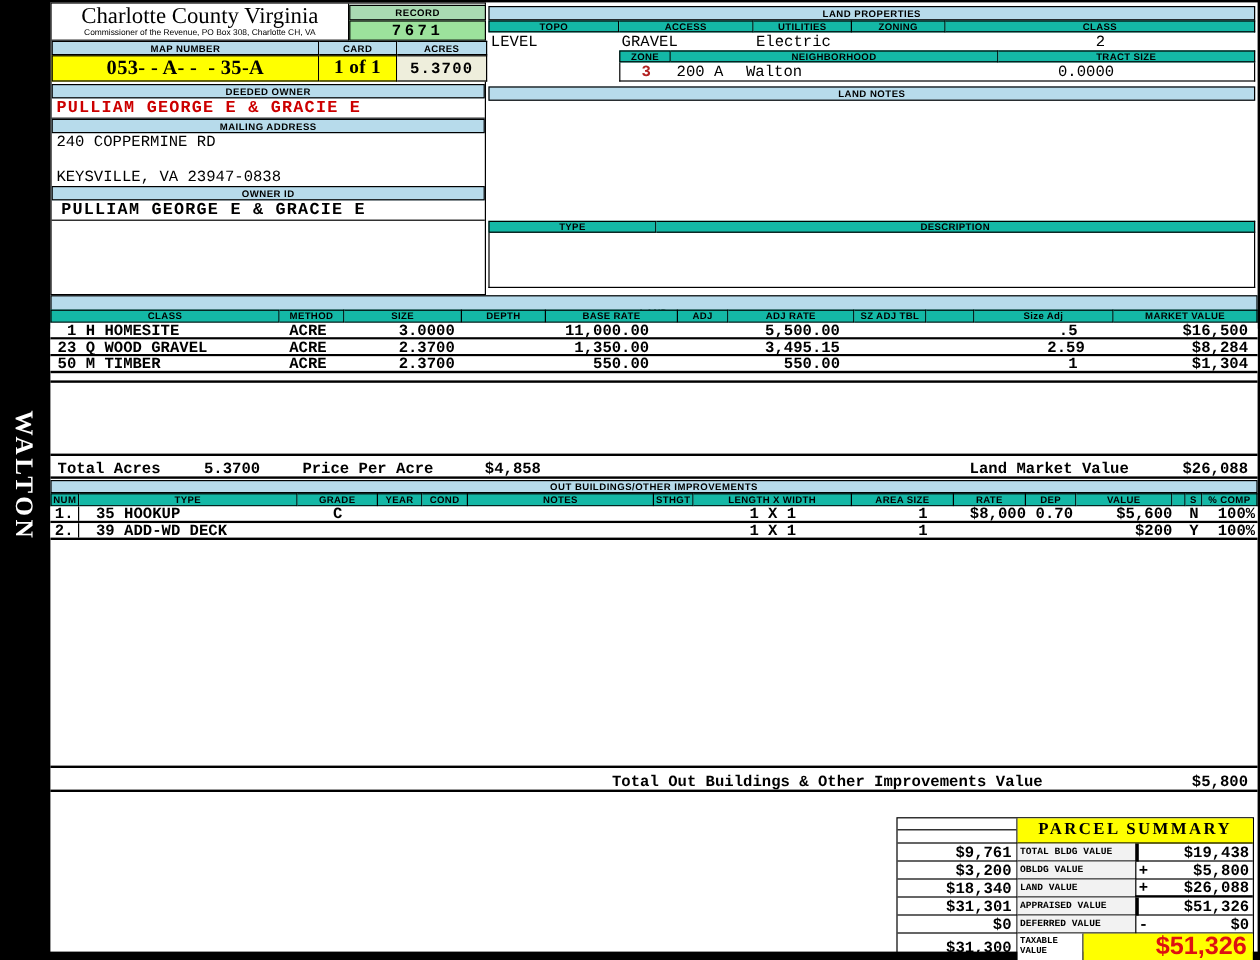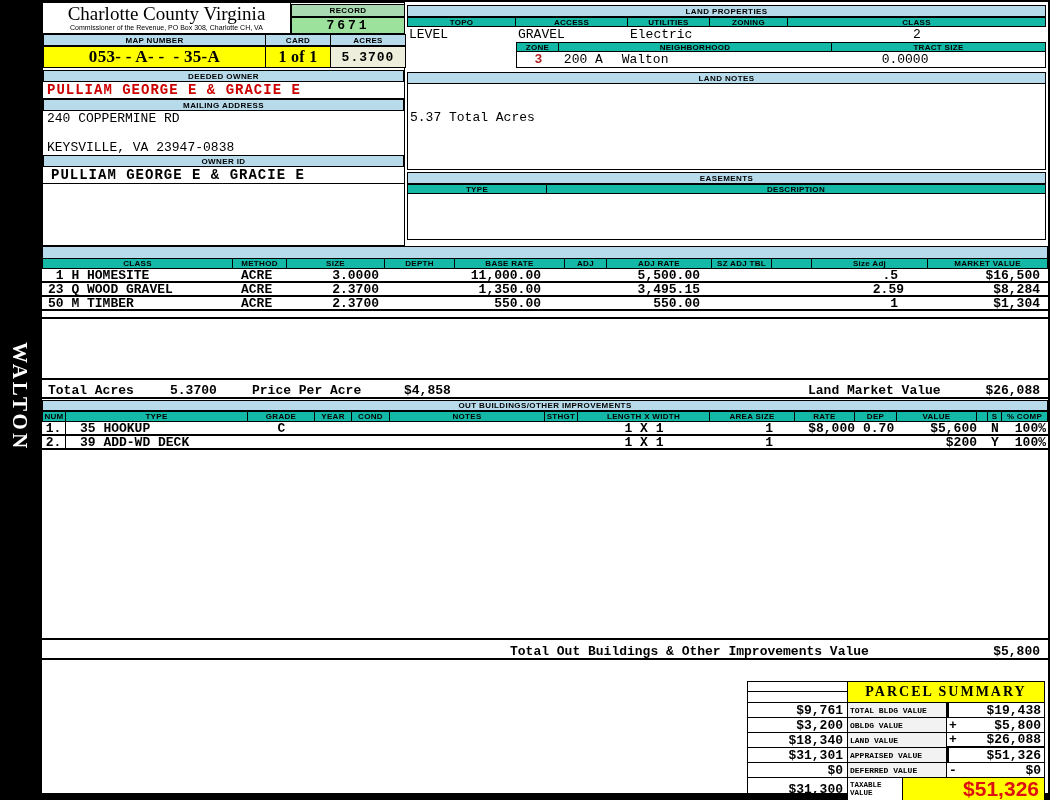--- a/index.html
+++ b/index.html
@@ -97,24 +97,20 @@
       <div class="hcell" style="width:273px;">NEIGHBORHOOD</div>
       <div class="hcell" style="width:214px;">TRACT SIZE</div>
     </div>
     <div class="abs hrow" style="left:111px;top:50px;width:530px;height:16px;border-bottom:1px solid #000;border-left:1px solid #000;border-right:1px solid #000;">
       <div class="dcell c" style="width:43px;color:#B22222;">3</div>
       <div class="dcell" style="width:56px;font-weight:normal;padding-left:4px;">200 A</div>
       <div class="dcell" style="width:150px;font-weight:normal;padding-left:6px;">Walton</div>
       <div class="dcell c" style="width:281px;font-weight:normal;">0.0000</div>
     </div>
     <div class="abs band" style="left:2px;top:70px;width:639px;height:12px;">LAND NOTES</div>
-    <div class="abs" style="left:2px;top:82px;width:639px;height:86px;border:1px solid #000;border-top:none;">
-      <div class="mono" style="font-size:13px;padding:26px 0 0 2px;">5.37 Total Acres</div>
-    </div>
-    <div class="abs band" style="left:2px;top:170px;width:639px;height:12px;">EASEMENTS</div>
     <div class="abs hrow" style="left:2px;top:182px;width:639px;height:10px;">
       <div class="hcell" style="width:140px;">TYPE</div>
       <div class="hcell" style="width:499px;">DESCRIPTION</div>
     </div>
     <div class="abs" style="left:2px;top:192px;width:639px;height:46px;border:1px solid #000;border-top:none;"></div>
   </div>
 
   <div class="abs band" style="left:0;top:244px;width:1006px;height:28px;">LAND</div>
   <div class="abs hrow" style="left:0;top:256px;width:1006px;height:11px;">
     <div class="hcell" style="width:191px;">CLASS</div>

